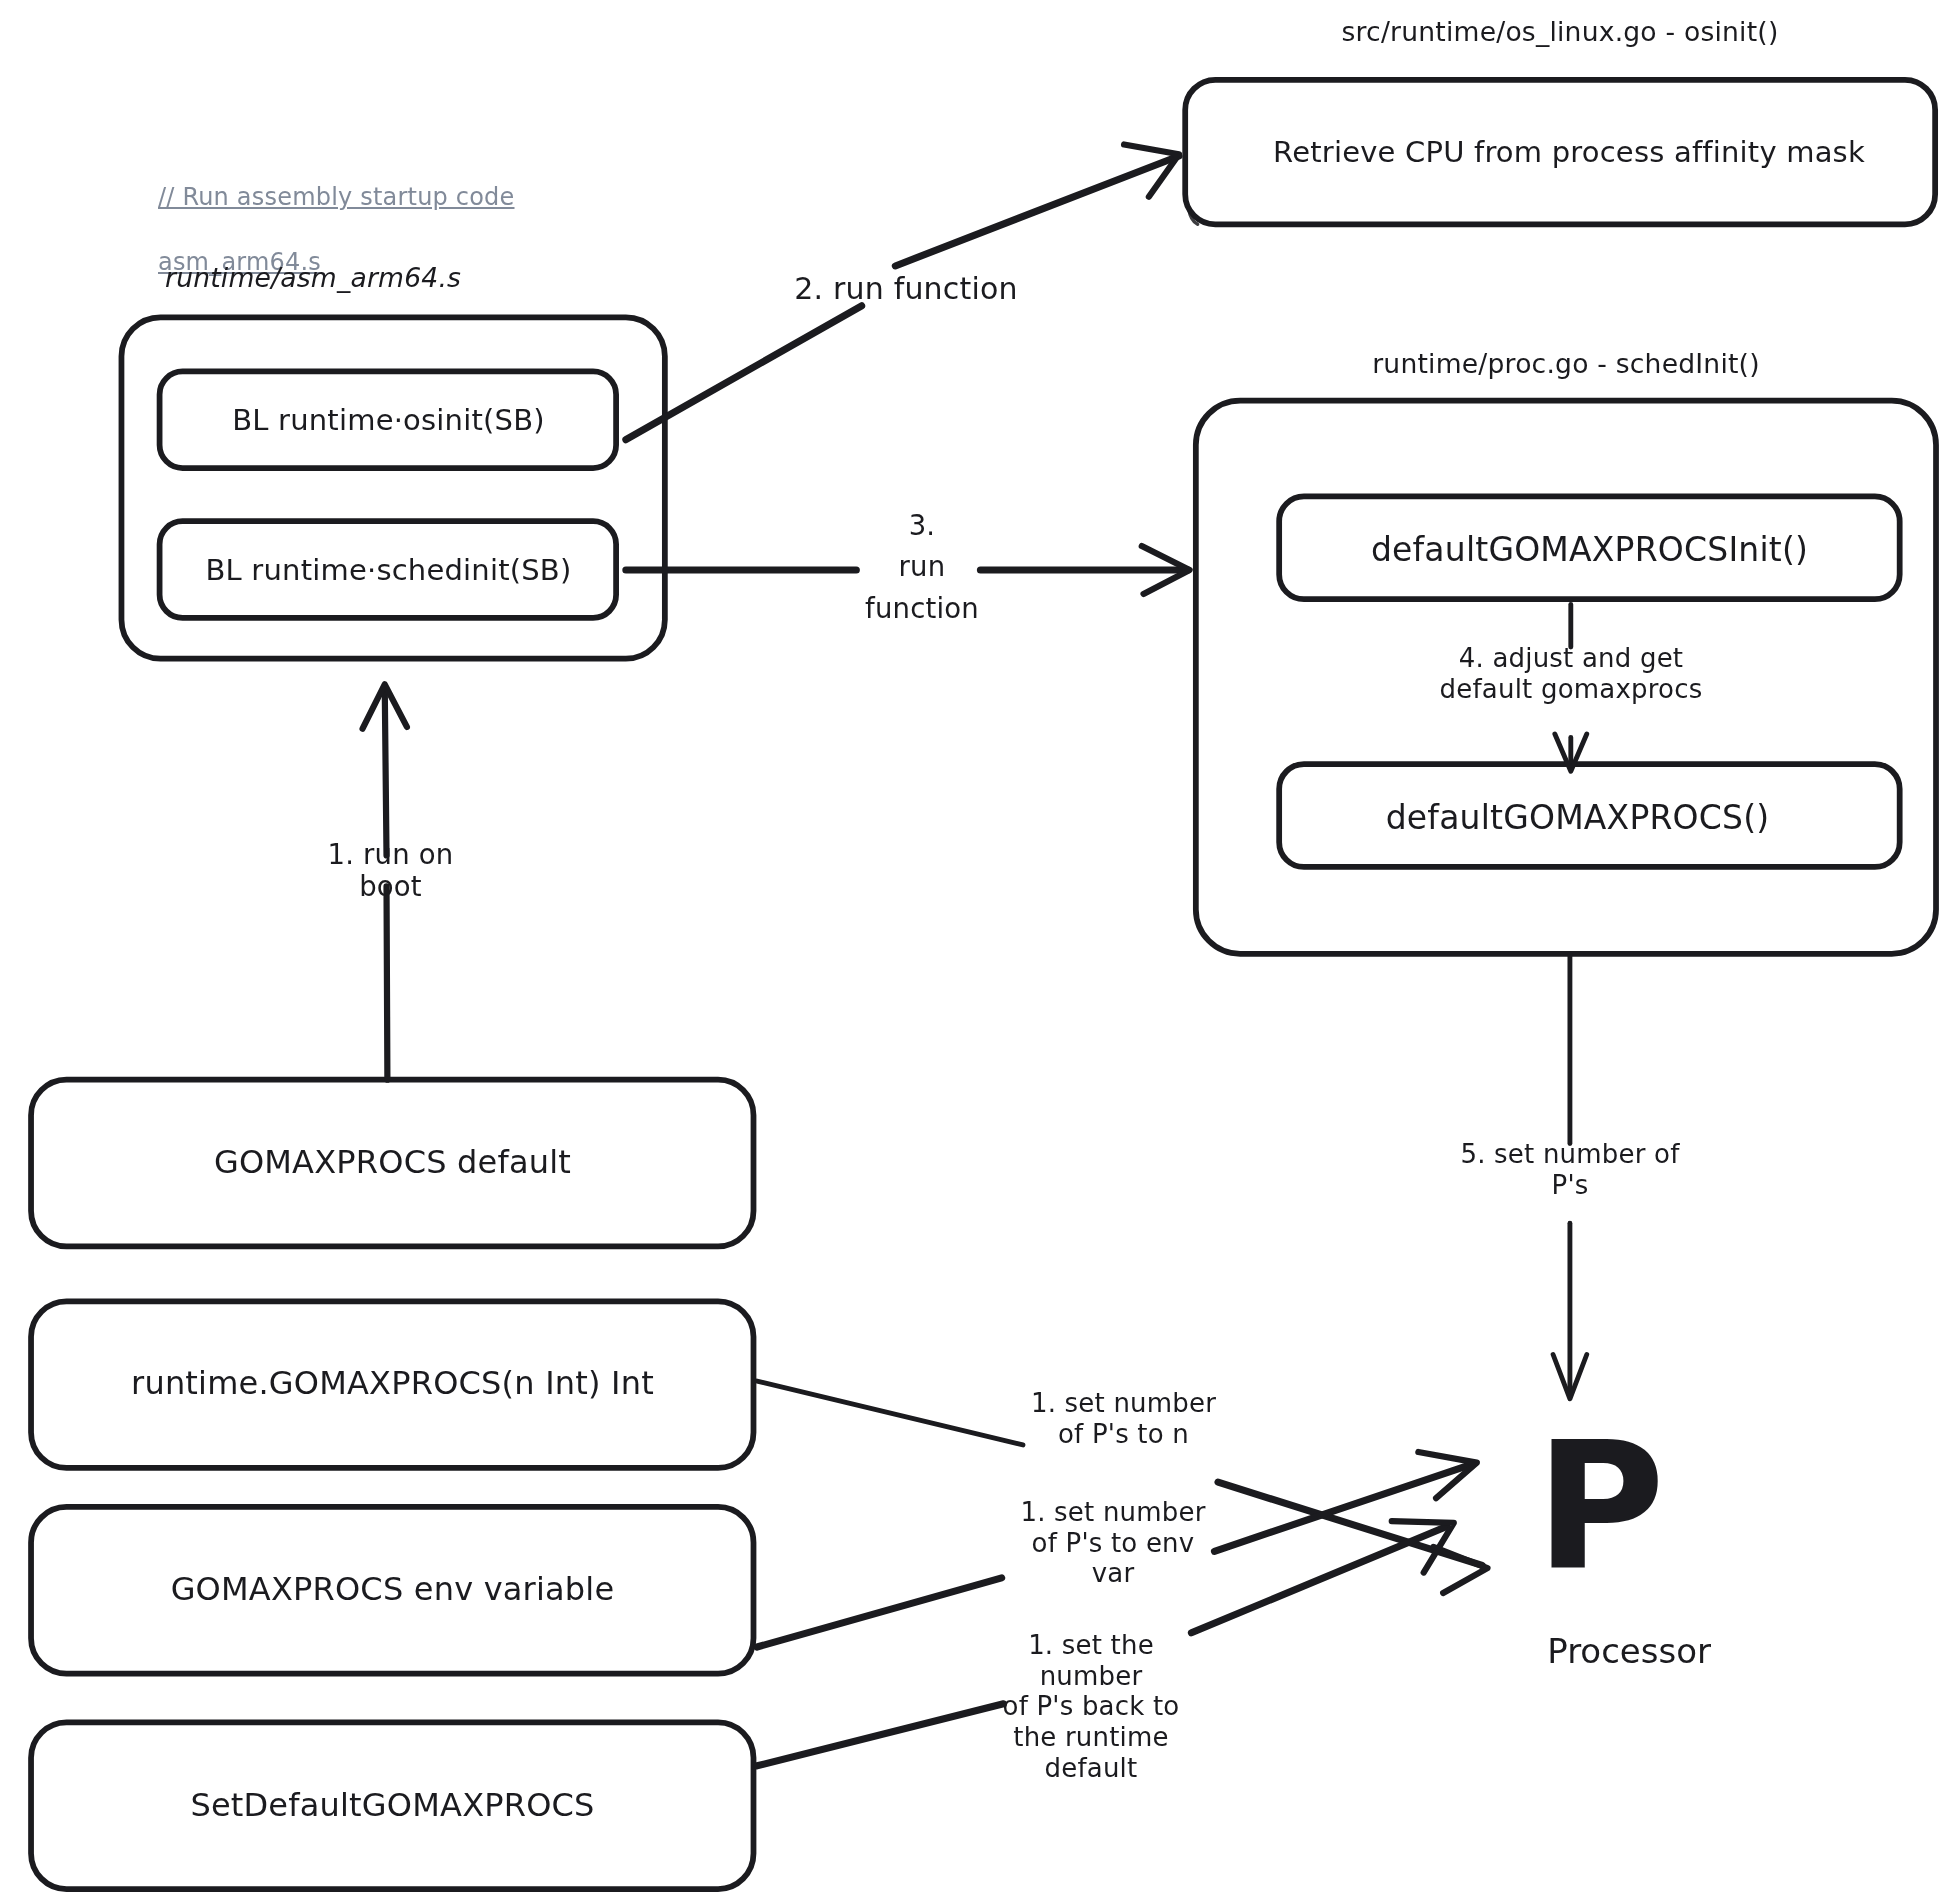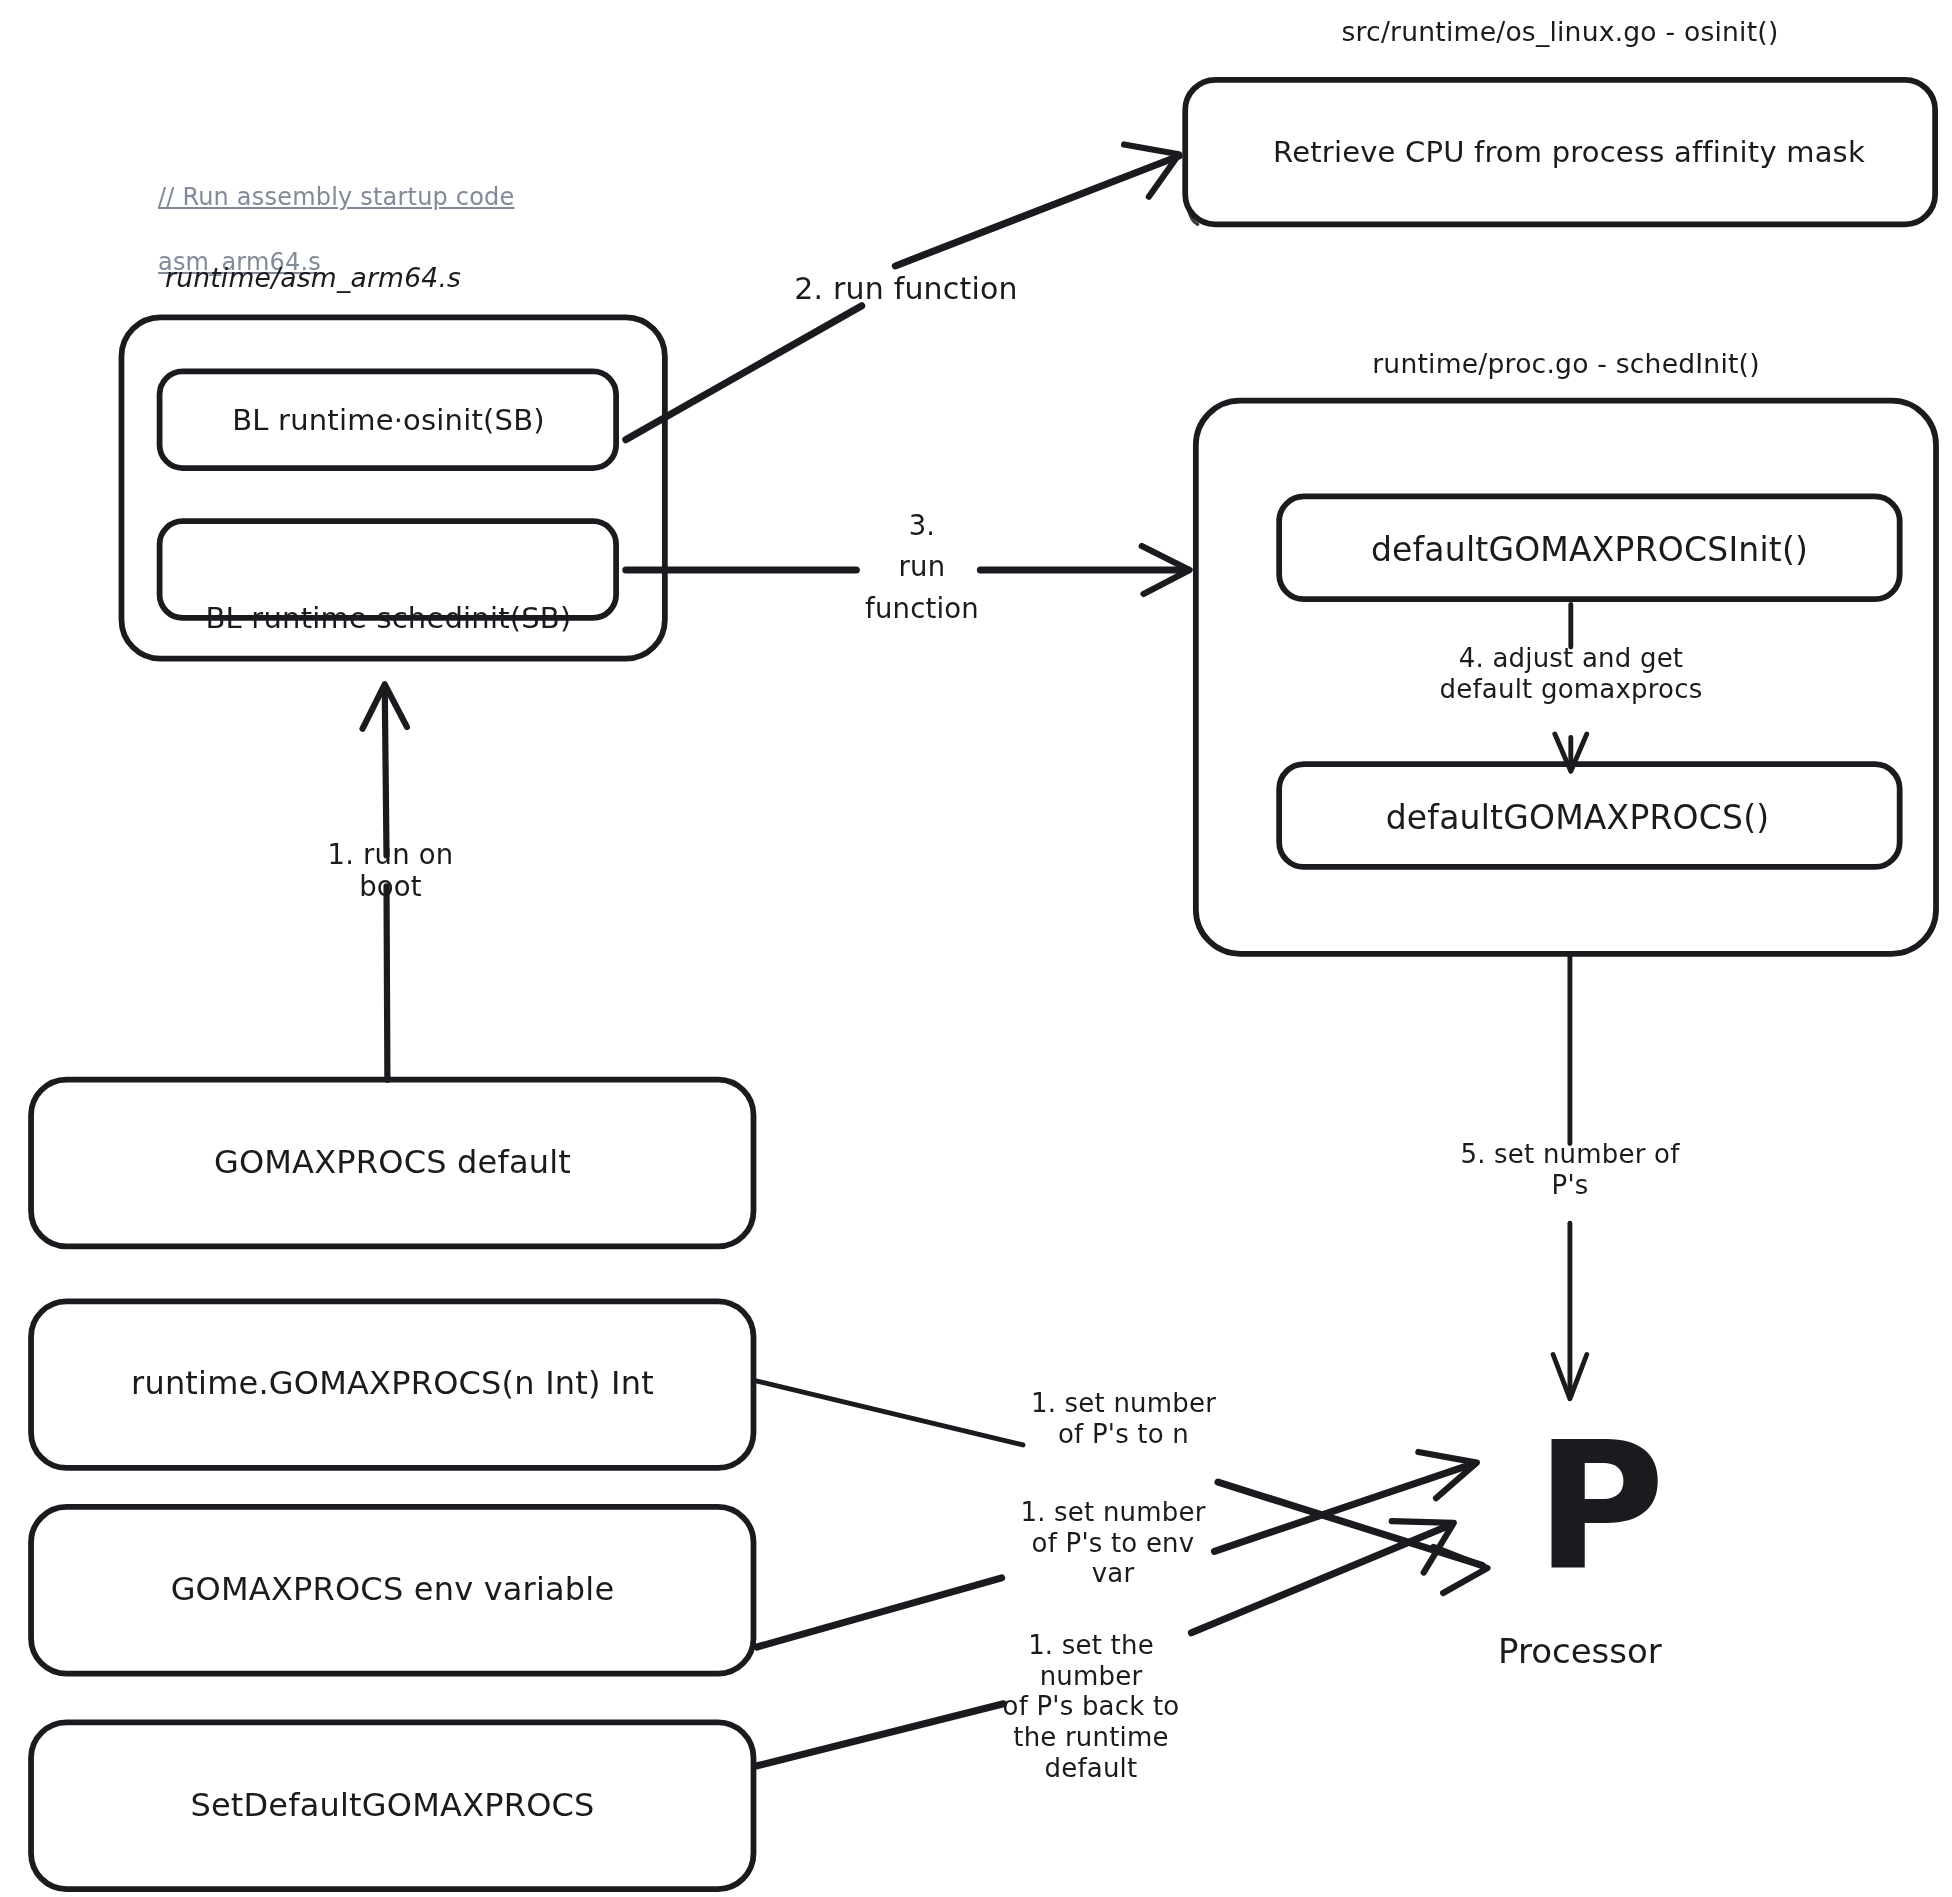--- a/index.html
+++ b/index.html
@@ -169,21 +169,21 @@
     <div>asm_arm64.s</div>
   </div>
 
   <div class="free-text caption" style="left:1185px; top:16px; width:750px;">src/runtime/os_linux.go - osinit()</div>
 
   <div class="node-text boxlabel" style="left:1194px; top:135px; width:750px;">Retrieve CPU from process affinity mask</div>
 
   <div class="free-text caption" style="left:121px; top:262px; width:544px; text-align:left; padding-left:44px; box-sizing:border-box;font-style:italic;">runtime/asm_arm64.s</div>
 
   <div class="node-text boxlabel" style="left:160px; top:403px; width:457px;">BL runtime·osinit(SB)</div>
-  <div class="node-text boxlabel" style="left:160px; top:553px; width:457px;margin-top:48px;">BL runtime·schedinit(SB)</div>
+  <div class="node-text boxlabel" style="left:160px; top:553px; width:457px;">BL runtime·schedinit(SB)</div>
 
   <div class="free-text caption" style="left:1196px; top:348px; width:740px;">runtime/proc.go - schedInit()</div>
 
   <div class="node-text boxlabel" style="left:1279px; top:531px; width:621px; font-size:33px;">defaultGOMAXPROCSInit()</div>
   <div class="node-text boxlabel" style="left:1267px; top:799px; width:621px; font-size:33px;">defaultGOMAXPROCS()</div>
 
   <div class="node-text boxlabel" style="left:31px; top:1144px; width:723px; font-size:32px;">GOMAXPROCS default</div>
   <div class="node-text boxlabel" style="left:31px; top:1365px; width:723px; font-size:32px;">runtime.GOMAXPROCS(n Int) Int</div>
   <div class="node-text boxlabel" style="left:31px; top:1787px; width:723px; font-size:32px;">SetDefaultGOMAXPROCS</div>
   <div class="node-text boxlabel" style="left:31px; top:1571px; width:723px; font-size:32px;">GOMAXPROCS env variable</div>
@@ -209,16 +209,16 @@
   <div class="free-text edgelabel" style="left:1011px; top:1497px; width:204px; font-size:26px;">1. set number
 of P's to env
 var</div>
 
   <div class="free-text edgelabel" style="left:980px; top:1630px; width:222px; font-size:26px;">1. set the number
 of P's back to
 the runtime
 default</div>
 
   <div class="glyph-p" style="left:1529px; top:1419px; width:142px; text-align:center;">P</div>
-  <div class="processor-label" style="left:1498px; top:1631px; width:213px; text-align:left;">Processor</div>
+  <div class="processor-label" style="left:1498px; top:1631px; width:213px; text-align:right;">Processor</div>
 
 </div>
 
 
 </body></html>

